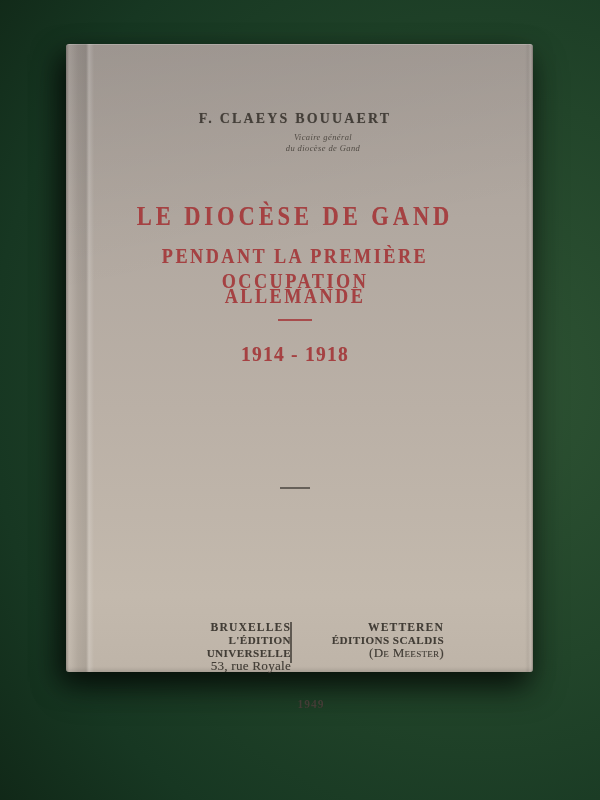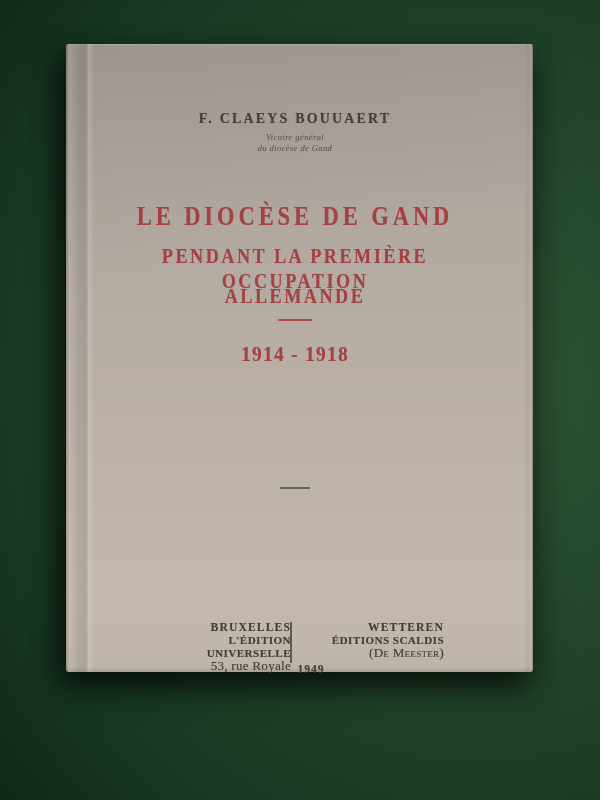--- a/index.html
+++ b/index.html
@@ -84,20 +84,21 @@
     letter-spacing: 2.5px;
     transform: scaleX(0.92);
   }
   .author-role {
     top: 88px;
     font-size: 8.5px;
     font-style: italic;
     line-height: 10.5px;
     color: #514b44;
     letter-spacing: 0.4px;
+    padding-left: 28px;
   }
   
   .red {
     color: #a64142;
     text-shadow: 0.3px 0.4px 0.6px rgba(120,40,40,0.35);
     font-weight: bold;
   }
   .title-line-1 {
     top: 156px;
     font-size: 28px;
@@ -173,21 +174,21 @@
   .imprint-divider {
     position: absolute;
     left: 224px;
     top: 578px;
     width: 1.5px;
     height: 41px;
     background: #4e4942;
     opacity: 0.85;
   }
   .pub-year {
-    top: 619px;
+    top: 654px;
     font-size: 11.5px;
     font-weight: bold;
     letter-spacing: 1px;
     color: #423d36;
     text-shadow: 0.3px 0.3px 0.5px rgba(40,35,30,0.3);
     padding-left: 16px;
   }
 </style>
 </head>
 <body>

